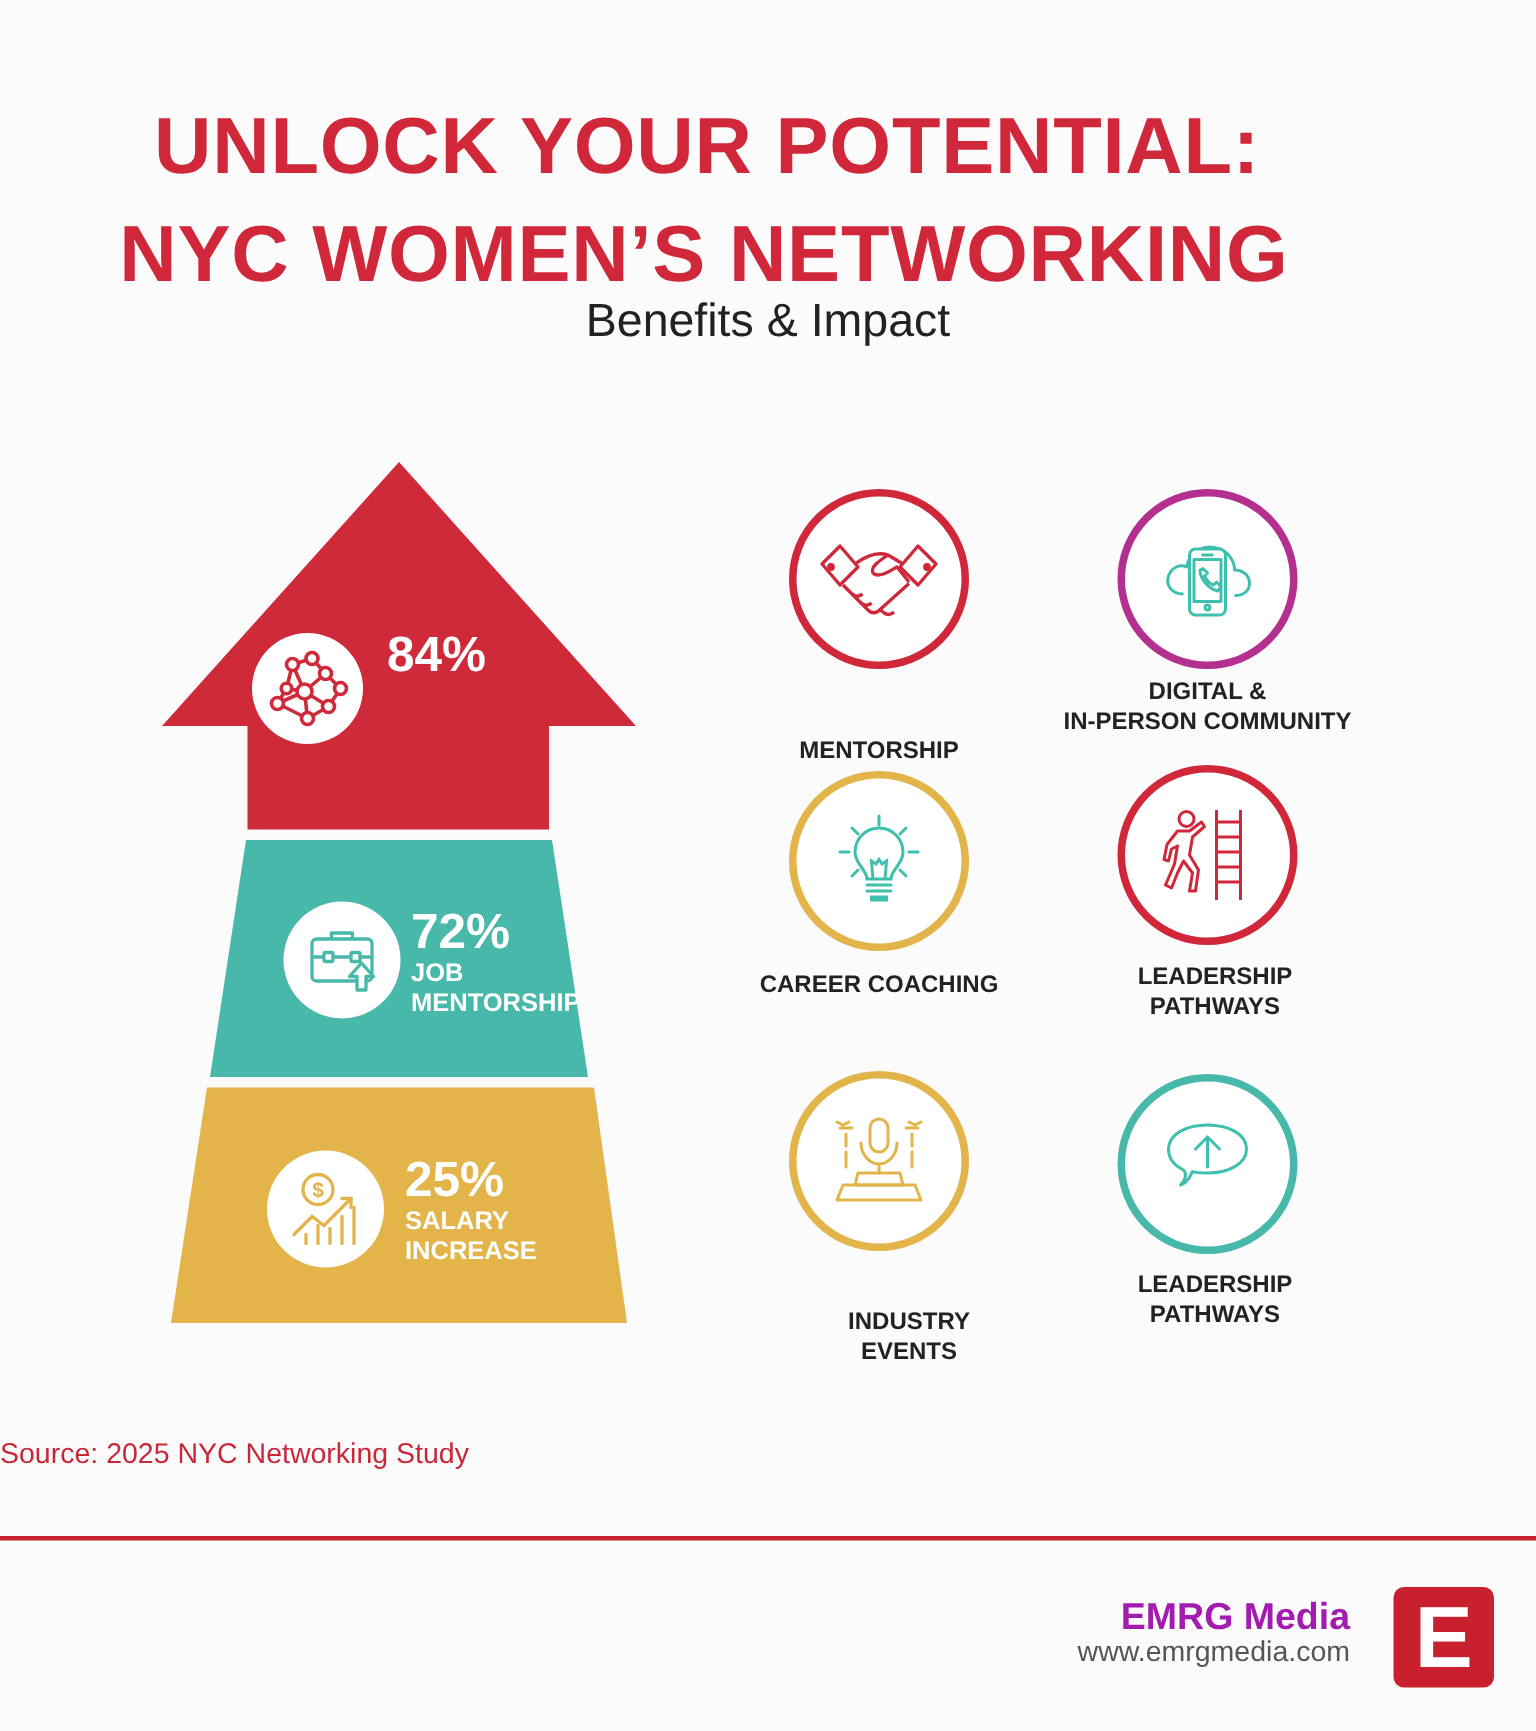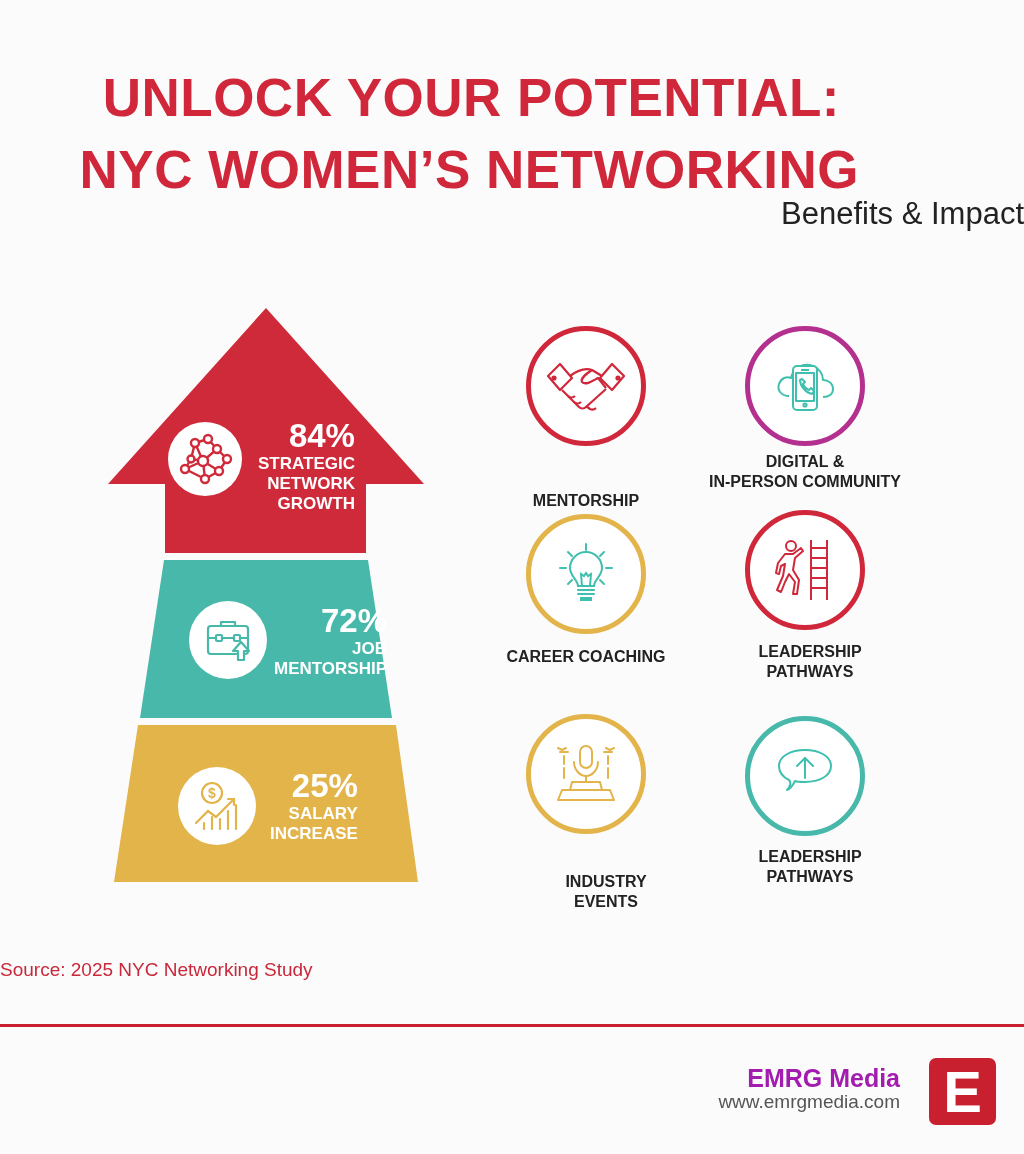--- a/index.html
+++ b/index.html
@@ -9,26 +9,26 @@
     font-family: "Liberation Sans", "DejaVu Sans", sans-serif;
   }
   .title {
     position: absolute; left: 0; width: 840px; text-align: right;
     color: #d0283a; font-weight: 700; font-size: 53px; line-height: 60px;
     letter-spacing: 0.5px; margin: 0;
   }
   .title.l1 { top: 68px; }
   .title.l2 { top: 140px; padding-left: 19px; }
   .subtitle {
-    position: absolute; top: 196px; left: 0; width: 1024px; text-align: right;
+    position: absolute; top: 196px; left: 0; width: 1024px; text-align: center;
     font-size: 31px; color: #222; margin: 0;
   }
   svg.arrow { position: absolute; left: 0; top: 0; }
   .stat {
-    position: absolute; color: #fff; font-weight: 700; text-align: right;
+    position: absolute; color: #fff; font-weight: 700;
   }
   .stat .pct { font-size: 33px; line-height: 36px; display: block; }
   .stat .lbl { font-size: 17px; line-height: 20px; display: block; white-space: pre-line; }
   .badge {
     position: absolute; width: 74px; height: 74px; border-radius: 50%;
     background: #fff; display: flex; align-items: center; justify-content: center;
   }
   .feat {
     position: absolute; width: 120px; height: 120px; border-radius: 50%;
     box-sizing: border-box; border: 5px solid; background: #fff;
@@ -86,23 +86,20 @@
       <circle cx="16" cy="30" r="3.5" fill="#fff"></circle>
     <circle cx="28" cy="32" r="5" fill="#fff"></circle>
       <circle cx="52" cy="30" r="4" fill="#fff"></circle>
     <circle cx="10" cy="40" r="4" fill="#fff"></circle>
       <circle cx="44" cy="42" r="4" fill="#fff"></circle>
     <circle cx="30" cy="50" r="4" fill="#fff"></circle>
   </svg>
 </div>
 <div class="stat" style="left:258px; top:418px;">
   <span class="pct">84%</span>
-  <span class="lbl">STRATEGIC
-NETWORK
-GROWTH</span>
 </div>
 
 <div class="badge" style="left:189px; top:601px; width:78px; height:78px;">
   <svg width="52" height="52" viewBox="0 0 52 52" fill="none" stroke="#47b8aa" stroke-width="2.2" stroke-linejoin="round">
     <path d="M19 12 v-4 h14 v4"></path>
     <rect x="6" y="12" width="40" height="28" rx="3"></rect>
     <path d="M6 24 h40"></path>
     <rect x="14" y="21" width="6" height="6" rx="1" fill="#fff"></rect>
     <rect x="32" y="21" width="6" height="6" rx="1" fill="#fff"></rect>
     <path d="M36 46 v-9 h-5 l8 -9 l8 9 h-5 v9 z" fill="#fff"></path>

